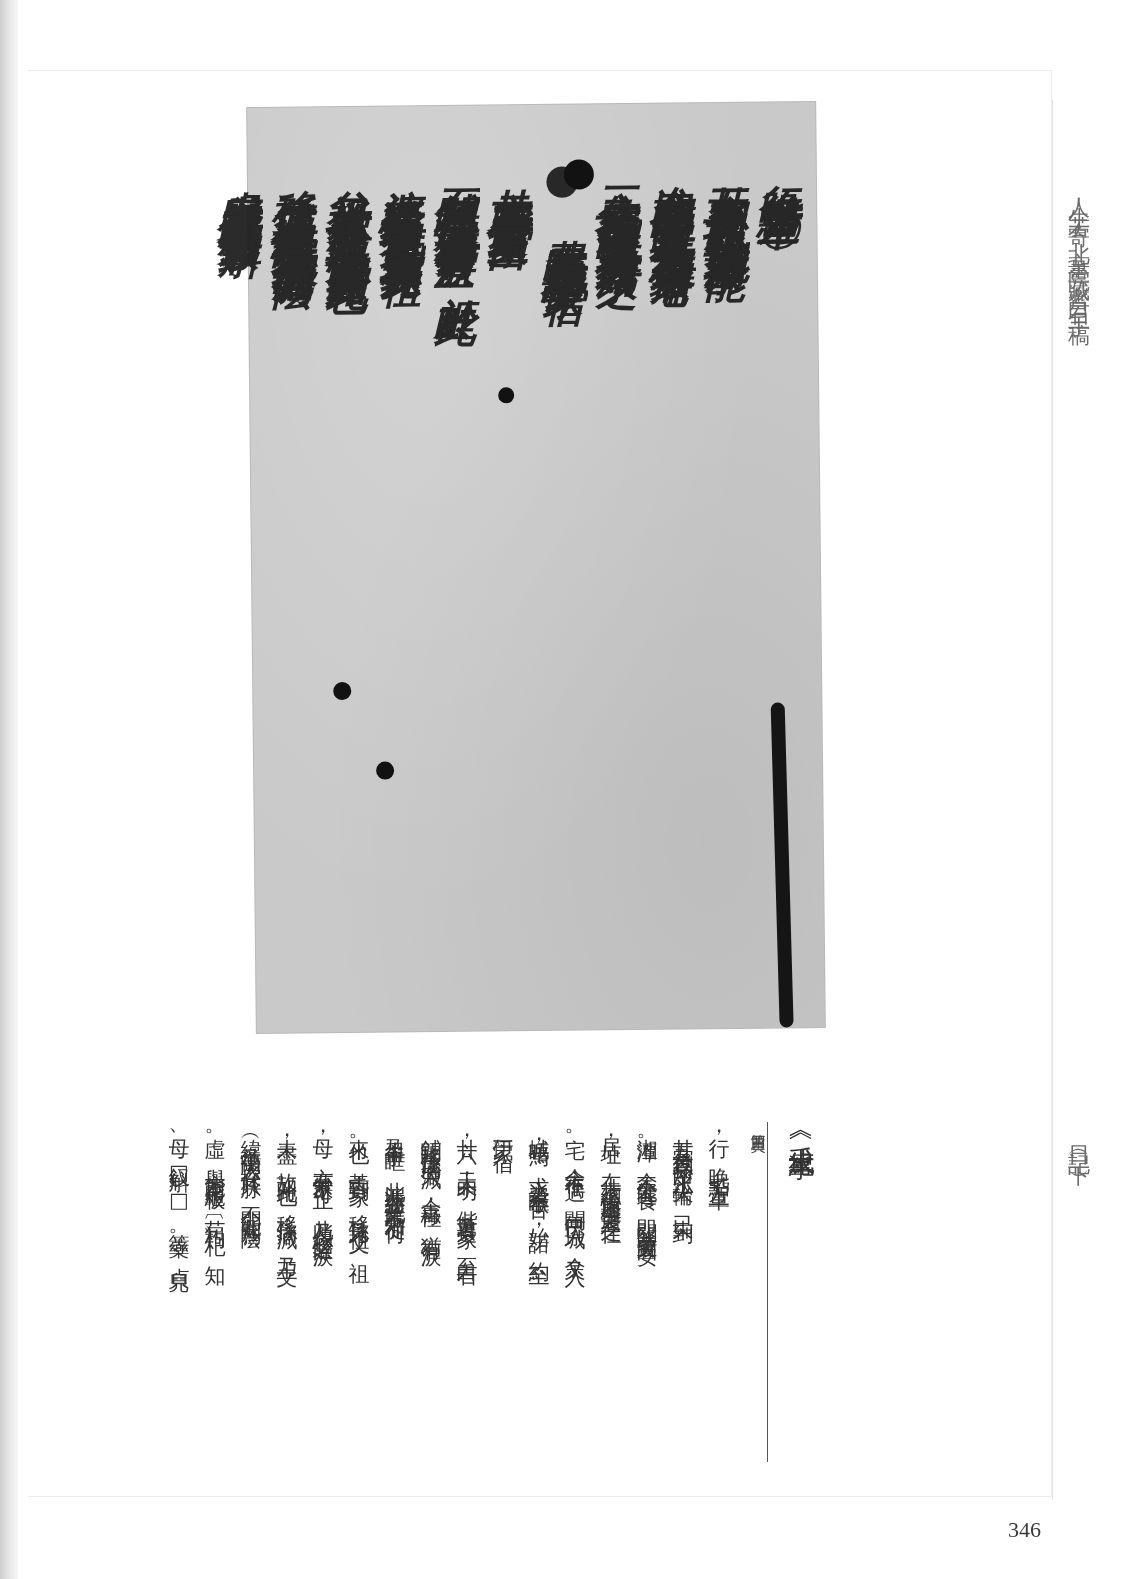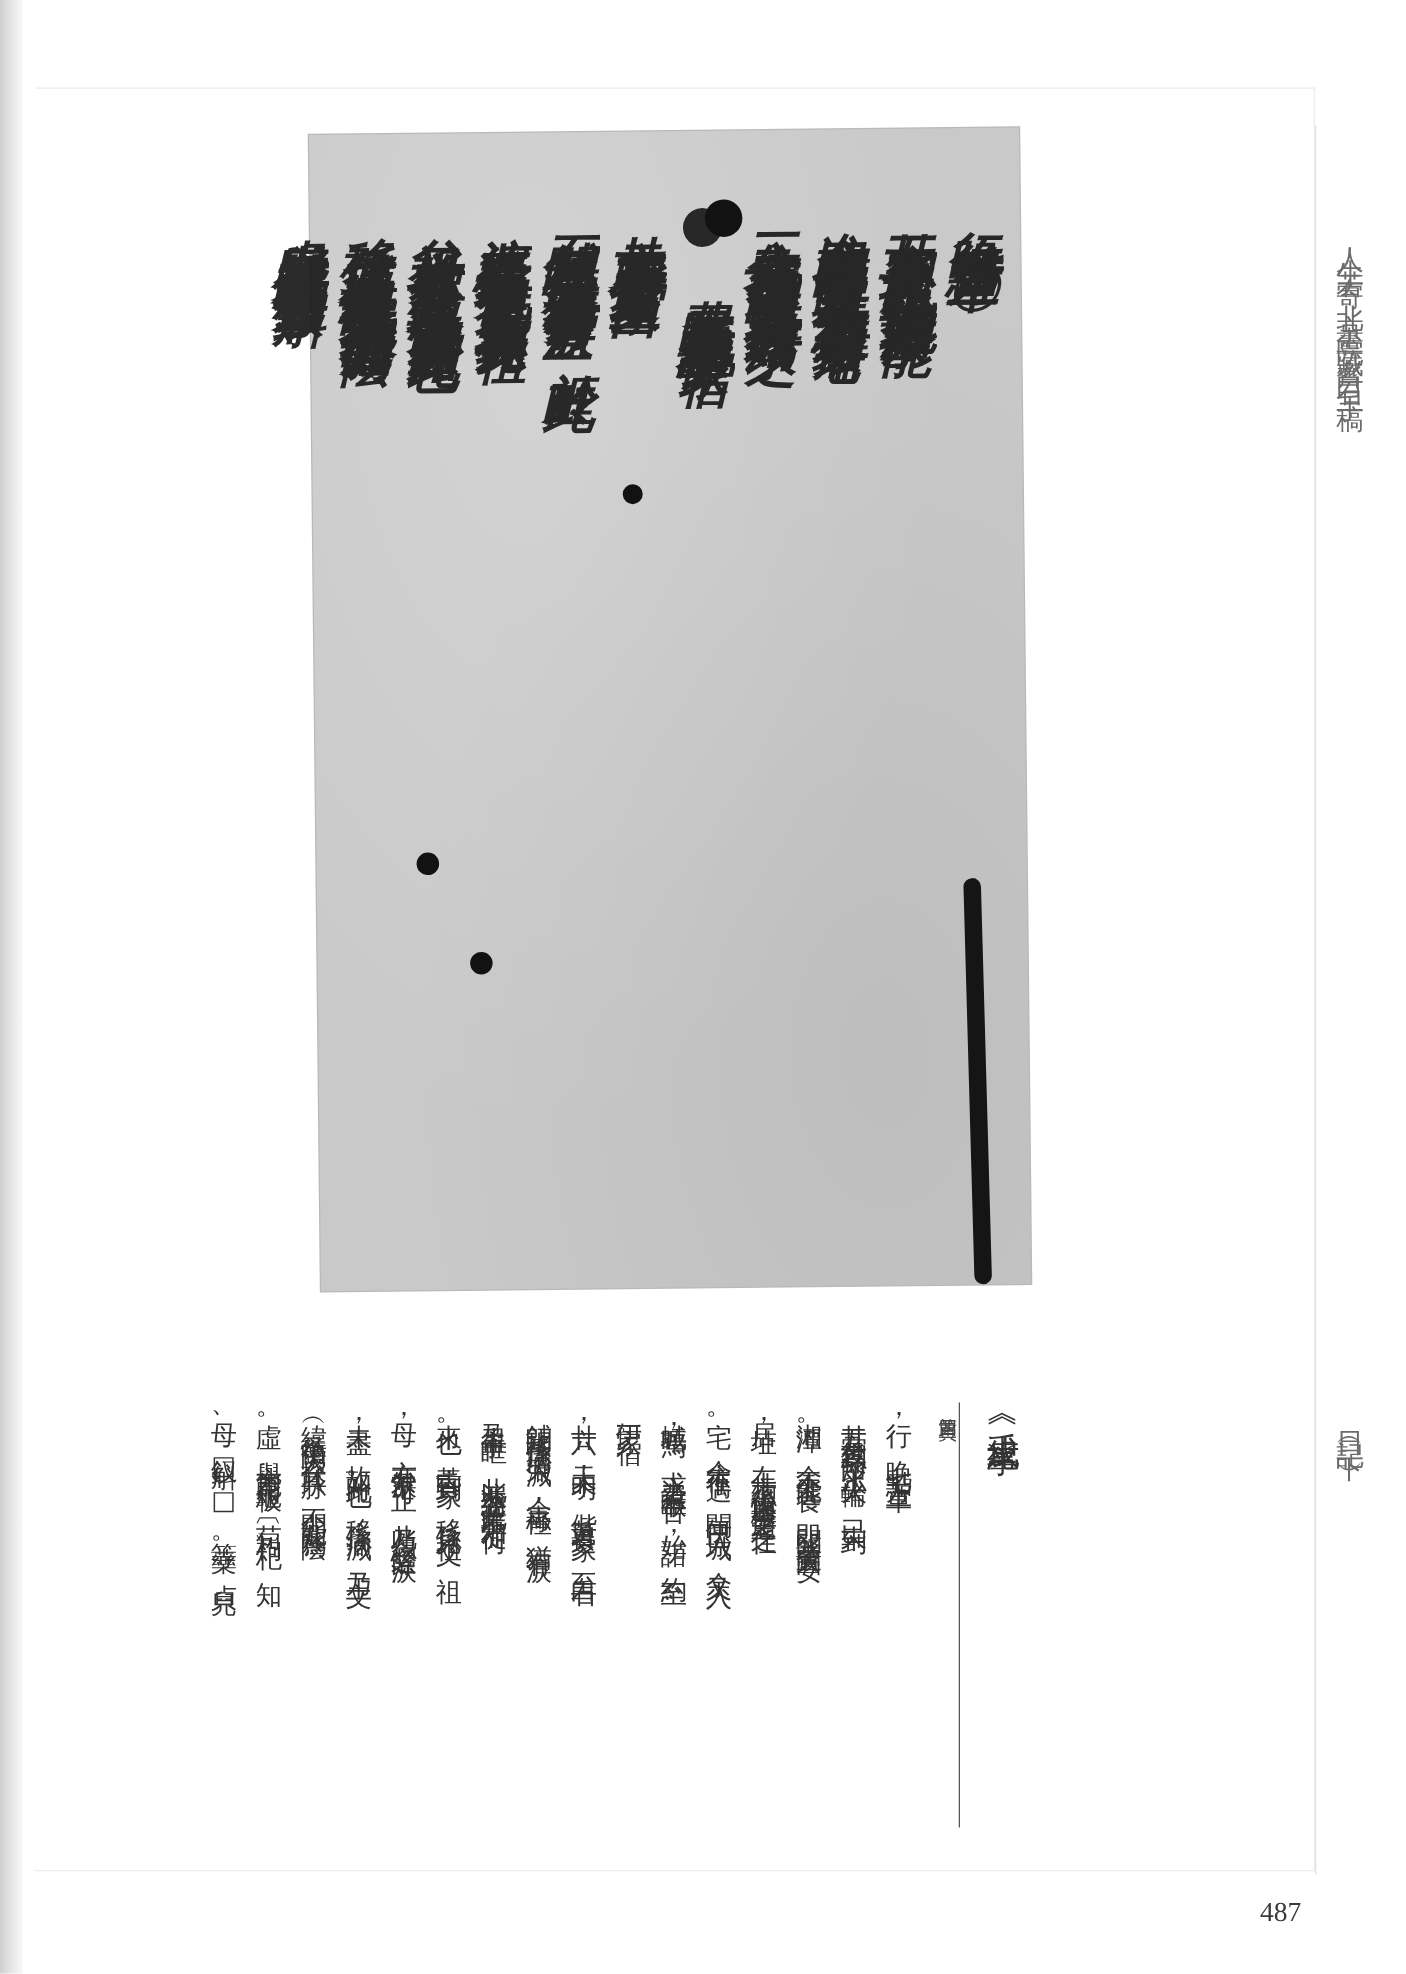--- a/index.html
+++ b/index.html
@@ -194,13 +194,13 @@
   <div class="tr-line">鋪聞移孫病已大減，余喜極，猶有淚</div>
   <div class="tr-line">盈盈于眶，此淚非經過此事不知從何</div>
   <div class="tr-line">來也。黃昏到家，移孫見祖父、祖</div>
   <div class="tr-line">母，亦有淚不可止，此乃傷心之餘淚</div>
   <div class="tr-line">未盡，故如此也。移孫病減，乃王文</div>
   <div class="tr-line">緯（爲衡陽人）探其脉，不問能知爲陰</div>
   <div class="tr-line">虛。舉方能用龜板、苟〔枸〕杞、知</div>
   <div class="tr-line">母、釵斛□□等藥。貞兒</div>
 </div>
 
-<div class="page-number">487</div>
+<div class="page-number">346</div>
 
 </body></html>

